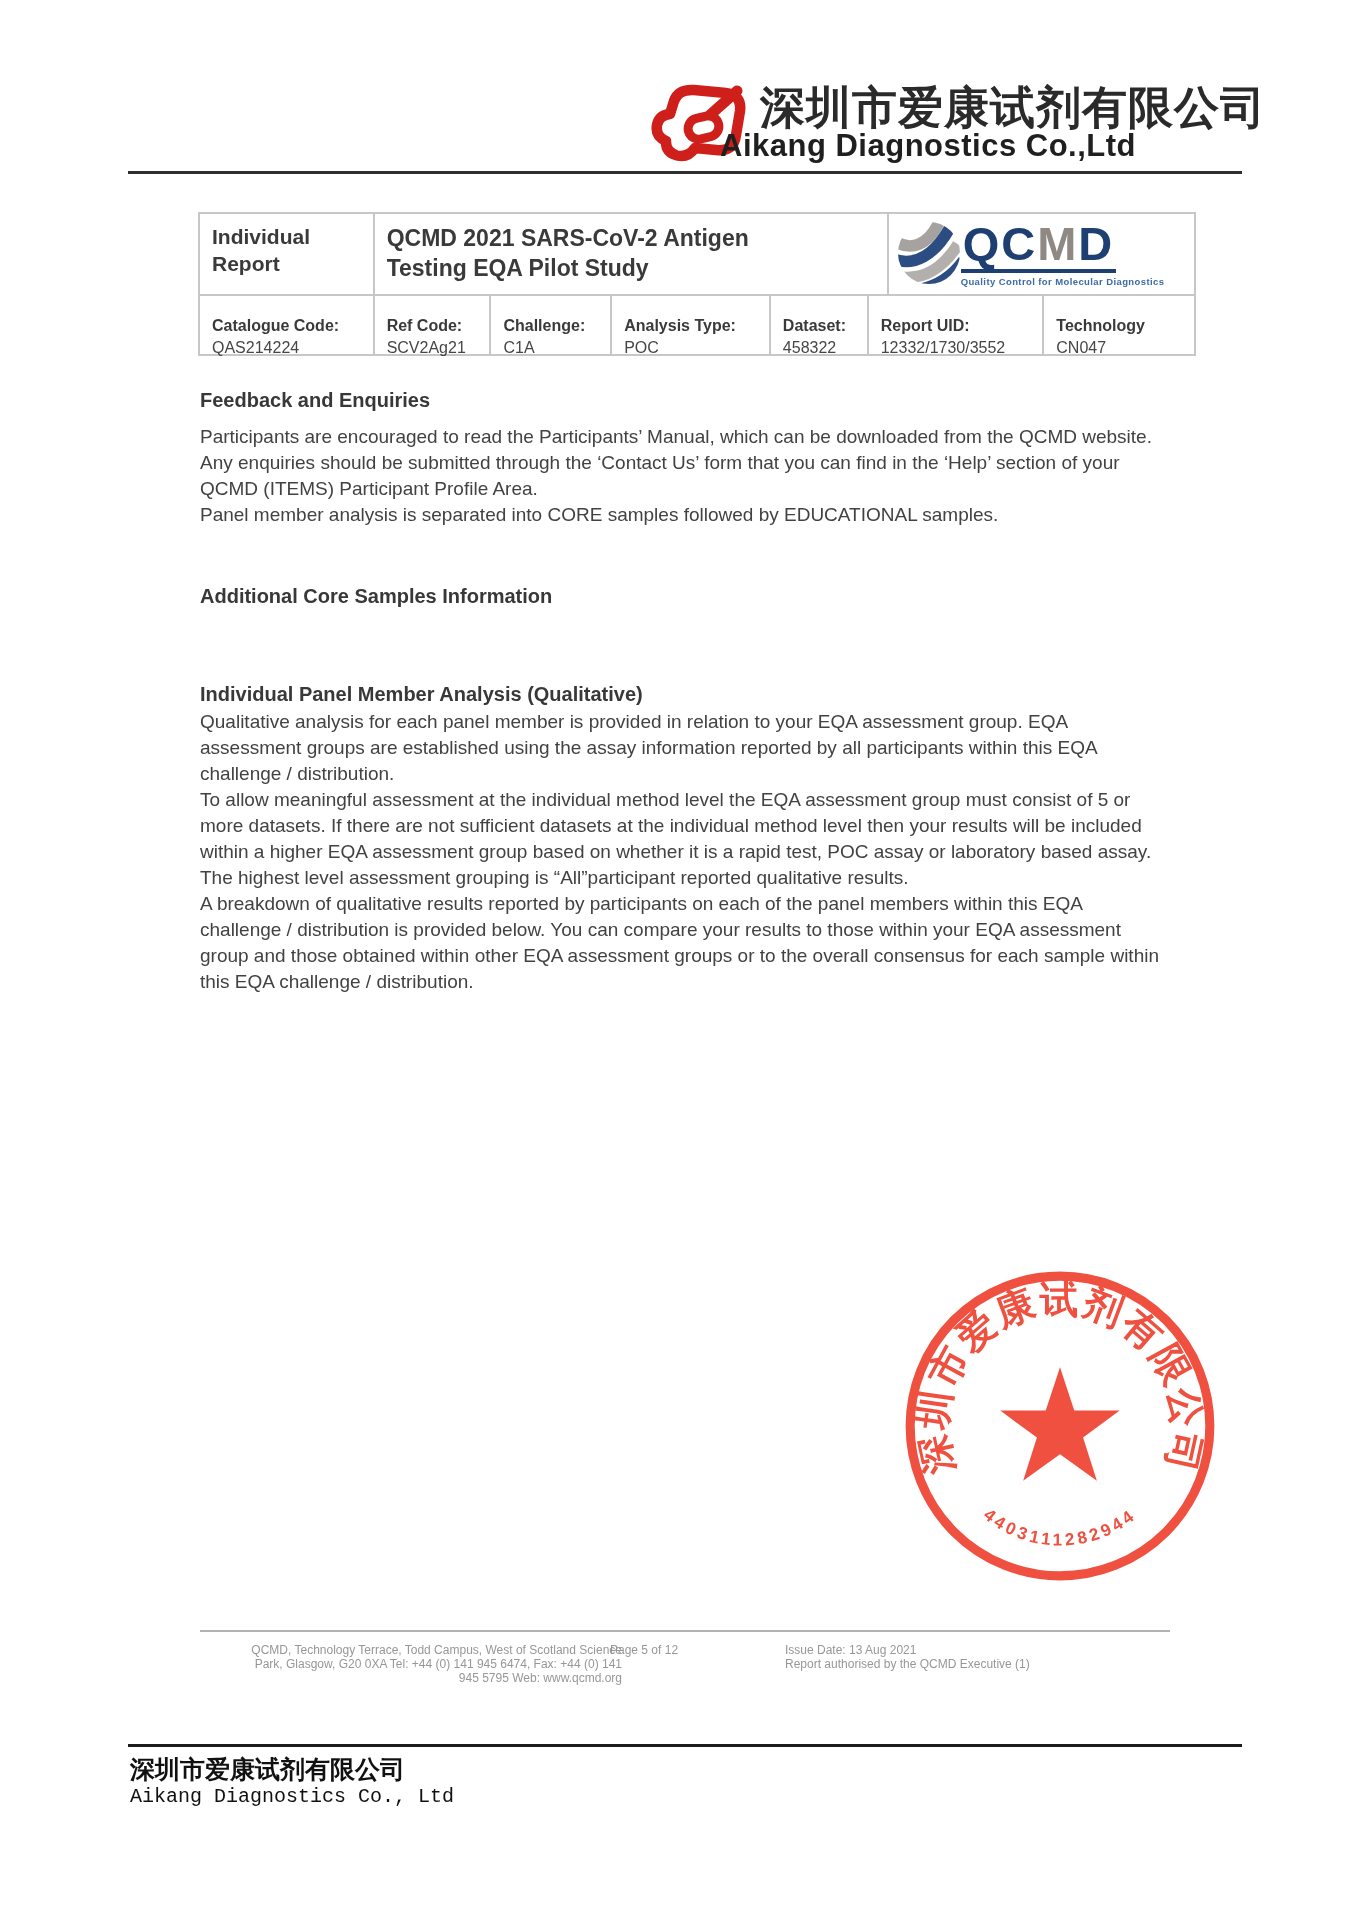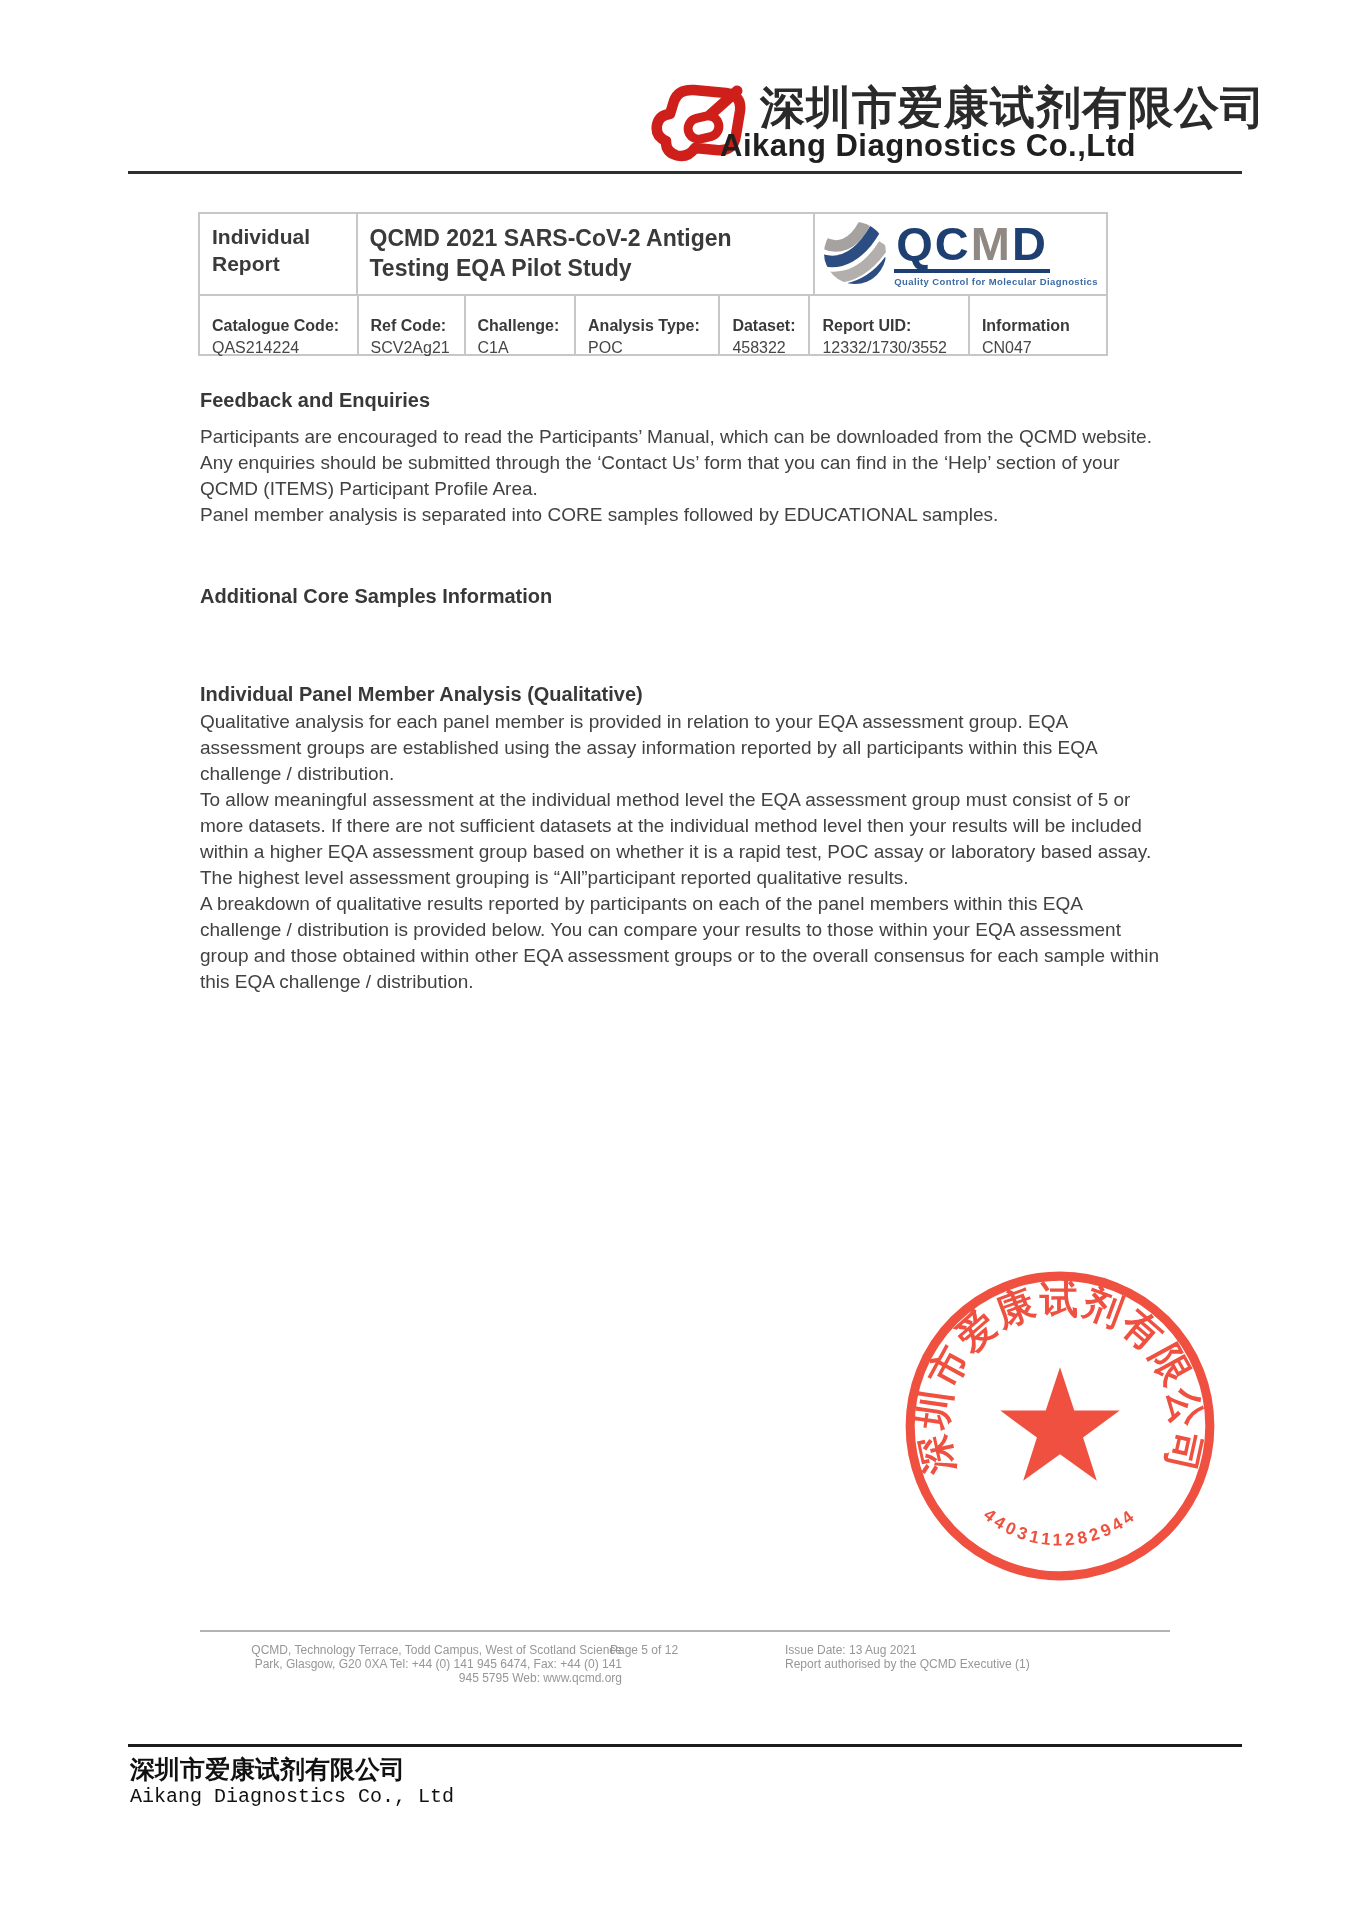--- a/index.html
+++ b/index.html
@@ -6,33 +6,33 @@
   .page{
     position:relative;width:1364px;height:1920px;margin:0 auto;background:#ffffff;
     font-family:"Liberation Sans",sans-serif;color:#3f3f3f;overflow:hidden;
   }
   
   .lh-logo{position:absolute;left:650px;top:80px;width:100px;height:88px;}
   .lh-cn{position:absolute;left:760px;top:78px;font-size:45px;font-weight:bold;color:#2a2a2a;letter-spacing:1px;white-space:nowrap;}
   .lh-en{position:absolute;left:720px;top:128px;font-size:31px;font-weight:bold;color:#1f1f1f;letter-spacing:0.5px;white-space:nowrap;}
   .lh-rule{position:absolute;left:128px;top:171px;width:1114px;height:3px;background:#2f2f2f;}
   
-  .rh-table{position:absolute;left:198px;top:212px;width:910px;border:1px solid #c7c7c7;border-collapse:collapse;box-sizing:border-box;}
+  .rh-table{position:absolute;left:198px;top:212px;width:998px;border:1px solid #c7c7c7;border-collapse:collapse;box-sizing:border-box;}
   .rh-row{display:flex;}
   .rh-cell{box-sizing:border-box;border:1px solid #c7c7c7;padding:9px 12px;background:#fff;}
   .rh-type{width:175px;font-size:21px;font-weight:bold;color:#3a3a3a;line-height:27px;}
   .rh-title{width:515px;font-size:23px;font-weight:bold;color:#3a3a3a;line-height:30px;}
   .rh-logo-cell{width:308px;display:flex;align-items:center;padding:6px 8px;}
   .row1 .rh-cell{height:82px;}
   .row2 .rh-cell{height:60px;padding-top:19px;}
   .meta-label{font-size:16px;font-weight:bold;color:#3a3a3a;line-height:22px;white-space:nowrap;}
   .meta-value{font-size:16px;color:#464646;line-height:22px;white-space:nowrap;}
   .w0{width:175px}.w1{width:117px}.w2{width:121px}.w3{width:159px}.w4{width:98px}.w5{width:176px}.w6{width:152px}
   
-  .qcmd-wrap{display:flex;align-items:flex-start;gap:7px;}
+  .qcmd-wrap{display:flex;align-items:flex-start;gap:0;}
   .qcmd-globe{width:64px;height:64px;flex:0 0 auto;}
   .qcmd-textblock{display:flex;flex-direction:column;align-items:flex-start;}
   .qcmd-word{font-size:47px;font-weight:bold;letter-spacing:2px;line-height:46px;border-bottom:4px solid #1e3f71;padding:0 2px 2px 2px;font-family:"Liberation Sans",sans-serif;}
   .c-navy{color:#1e3f71;} .c-gray{color:#8f8883;}
   .qcmd-tagline{font-size:9.5px;font-weight:bold;color:#3c6ba5;letter-spacing:0.4px;margin-top:3px;white-space:nowrap;}
   
   .content{position:absolute;left:200px;top:388px;width:966px;}
   .sec-h{font-size:20px;font-weight:bold;color:#383838;line-height:24px;}
   .para{font-size:19px;line-height:26px;color:#424242;}
   .mt12{margin-top:12px}.mt26{}.mt56{margin-top:56px}.mt74{margin-top:74px}.mt10{margin-top:3px}
@@ -114,21 +114,21 @@
       </div>
       <div class="rh-cell w4">
         <div class="meta-label">Dataset:</div>
         <div class="meta-value">458322</div>
       </div>
       <div class="rh-cell w5">
         <div class="meta-label">Report UID:</div>
         <div class="meta-value">12332/1730/3552</div>
       </div>
       <div class="rh-cell w6">
-        <div class="meta-label">Information</div>
+        <div class="meta-label">Technology</div>
         <div class="meta-value">CN047</div>
       </div>
     </div>
   </div>
 
   <div class="content">
     <div class="sec-h">Feedback and Enquiries</div>
     <div class="para mt12">
       <div>Participants are encouraged to read the Participants’ Manual, which can be downloaded from the QCMD website.</div>
       <div>Any enquiries should be submitted through the ‘Contact Us’ form that you can find in the ‘Help’ section of your QCMD (ITEMS) Participant Profile Area.</div>

